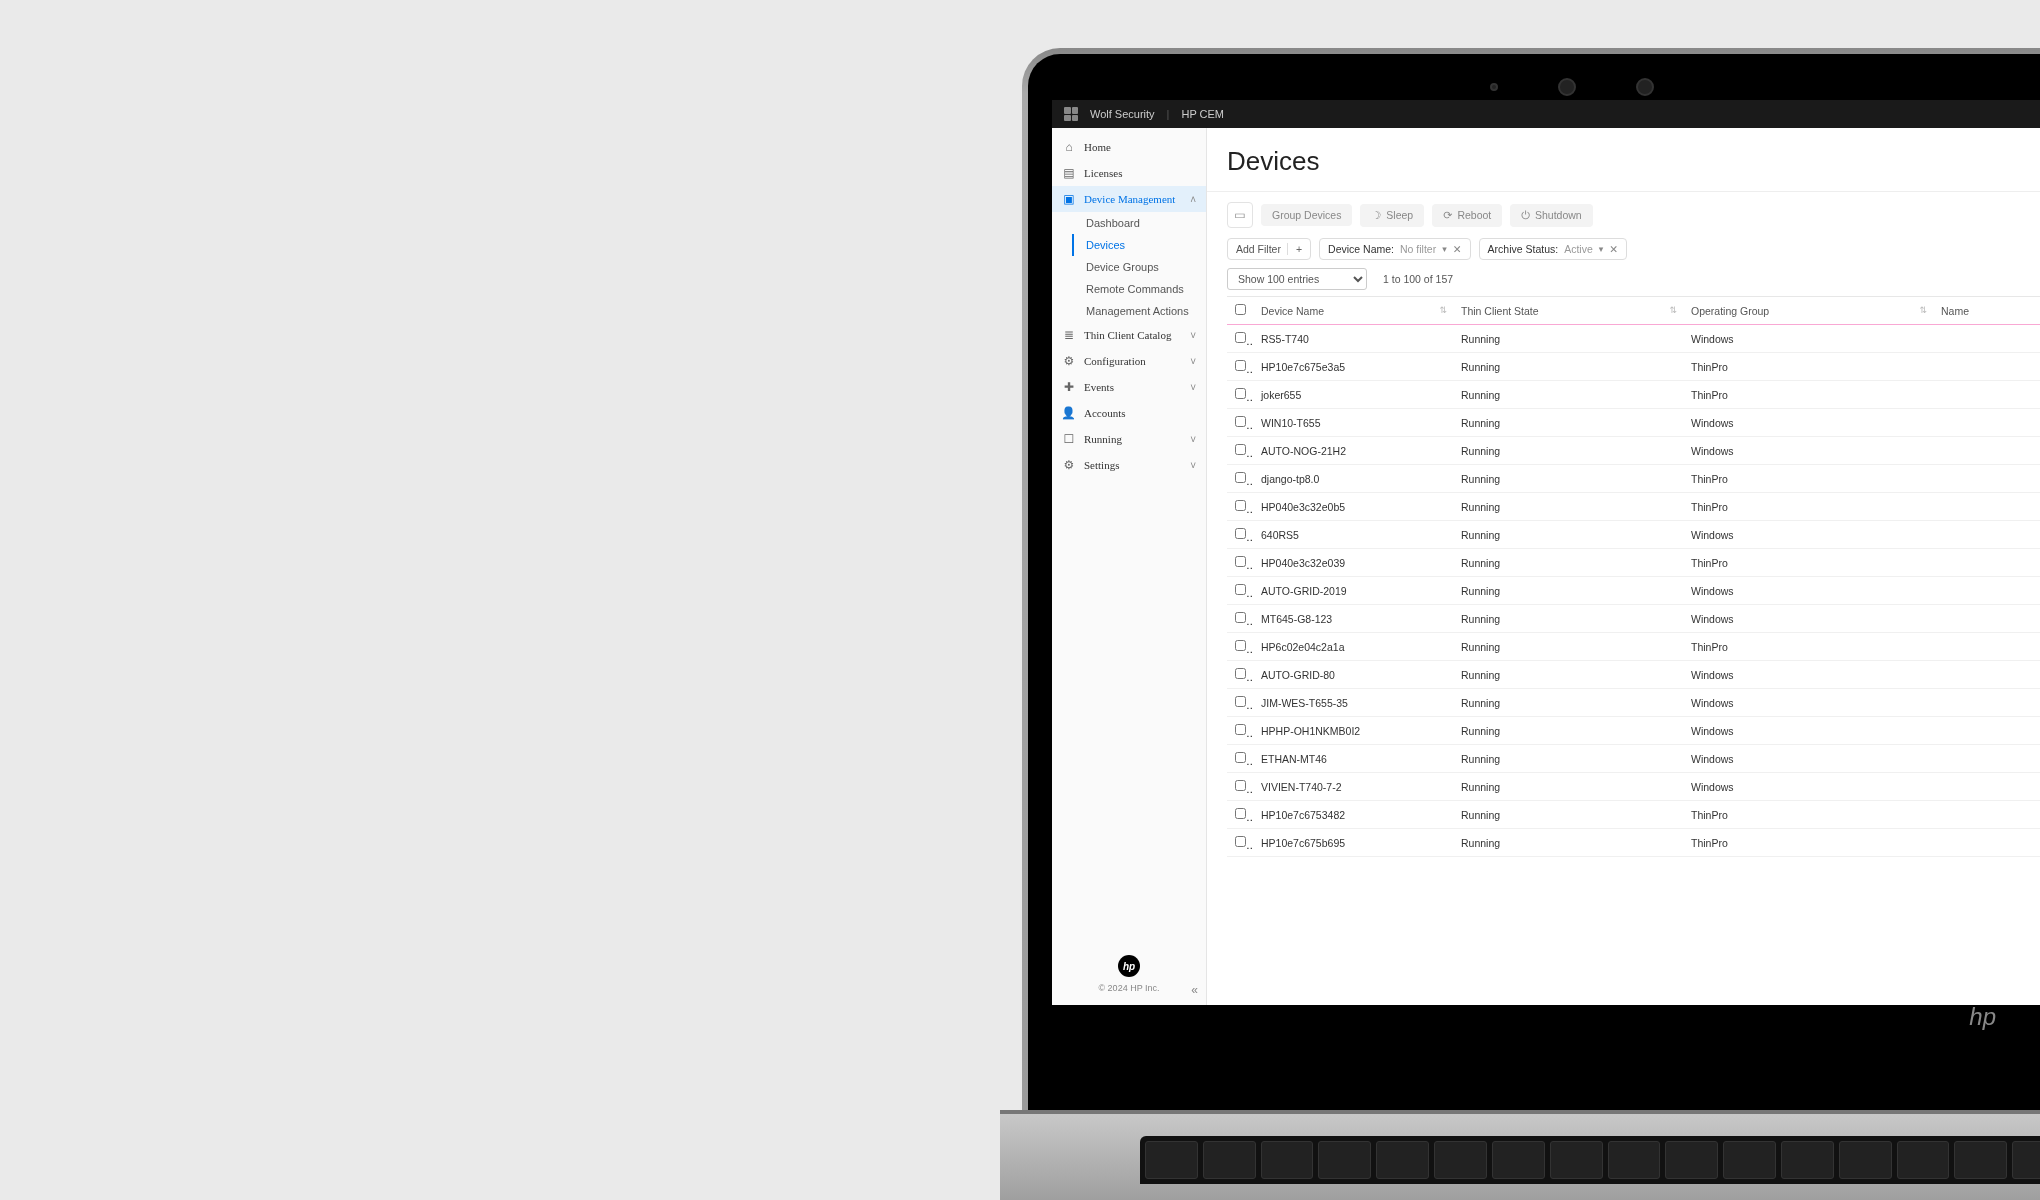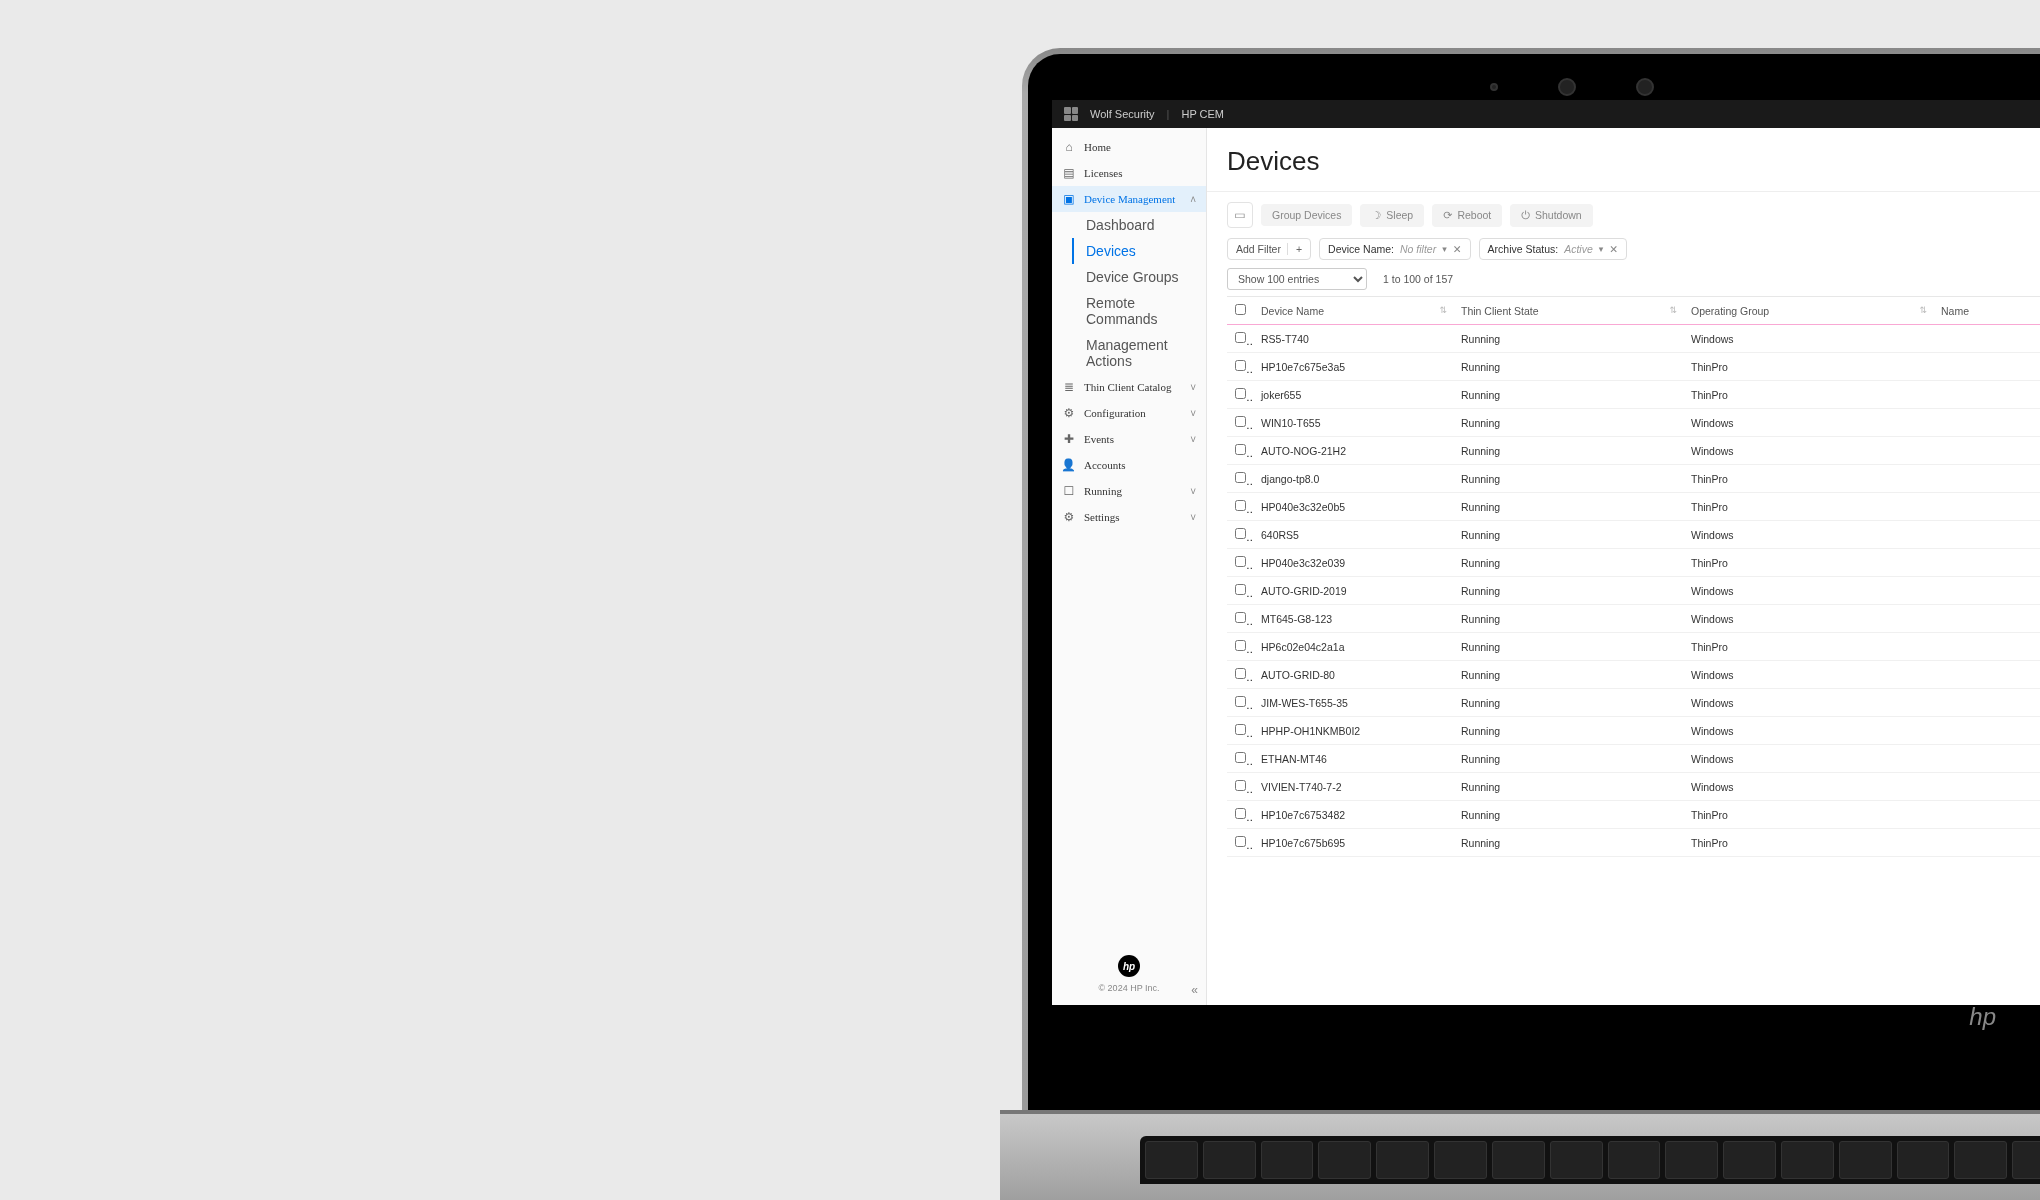--- a/index.html
+++ b/index.html
@@ -95,21 +95,21 @@
       color: #666;
       flex-shrink: 0;
     }
     .nav-item.active .nav-icon { color: #0073e6; }
     .nav-item .nav-label { flex: 1; font-family: Liberation Serif, serif; }
     .nav-chev { font-size: 10px; color: #888; }
     .sub-nav { padding-left: 20px; }
     .sub-nav-item {
       padding: 5px 10px 5px 12px;
       cursor: pointer;
-      font-size: 14px;
+      font-size: 11px;
       color: #555;
       border-left: 2px solid transparent;
     }
     .sub-nav-item.current { color: #0073e6; border-left-color: #0073e6; }
     .sidebar-footer {
       padding: 12px;
       text-align: center;
       font-size: 9px;
       color: #888;
       position: relative;
@@ -167,21 +167,21 @@
       font-size: 10.5px;
       color: #555;
       display: inline-flex;
       align-items: center;
       gap: 6px;
       background:#fff;
     }
     .filter-pill .plus-btn { border-left:1px solid #ddd; padding-left:8px; color:#666; cursor:pointer;}
     .filter-pill .close { color:#888; cursor:pointer; }
     .filter-pill .caret { font-size:9px; color:#888;}
-    .filter-pill .val { color:#999;font-style:italic;}
+    .filter-pill .val { color:#999;}
     .filter-pill .label { color:#333;}
     .pager-row {
       display: flex; align-items: center; gap: 16px; padding: 8px 20px 6px;
       font-size: 10.5px; color:#555;
     }
     .entries-select {
       border:1px solid #ccc; border-radius:3px; padding:3px 6px; font-size:10.5px;
       width: 140px; color:#555; background:#fff;
     }
     .table-wrap { flex:1; overflow: hidden; padding: 0 0 0 20px;}

